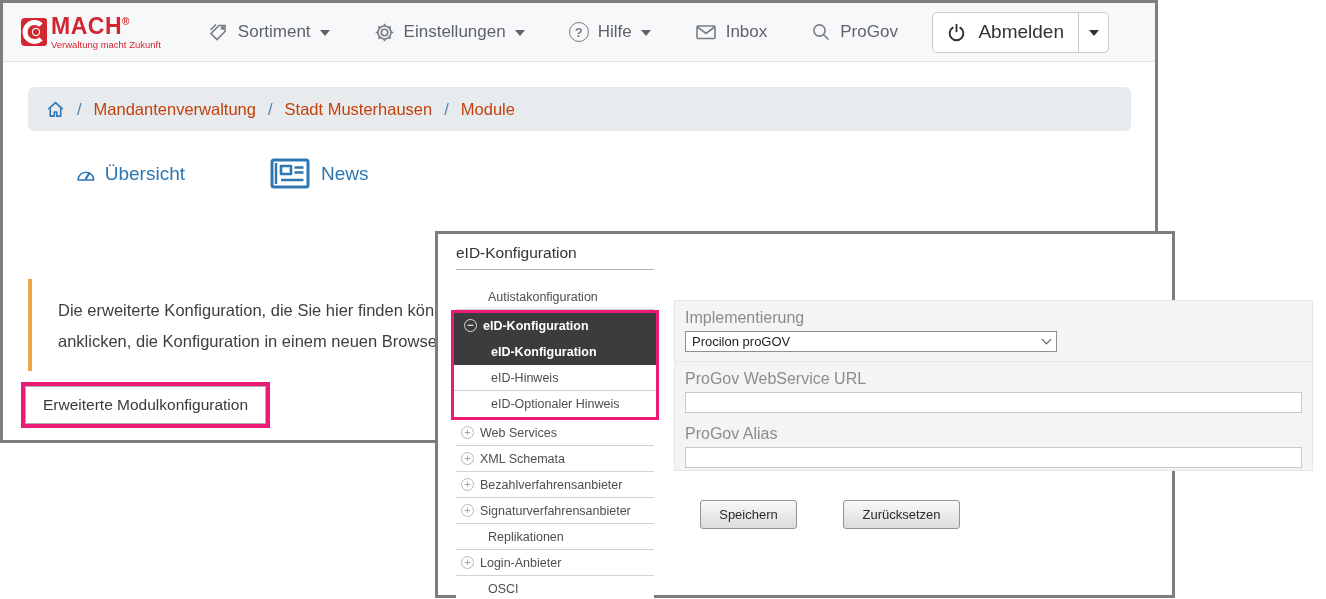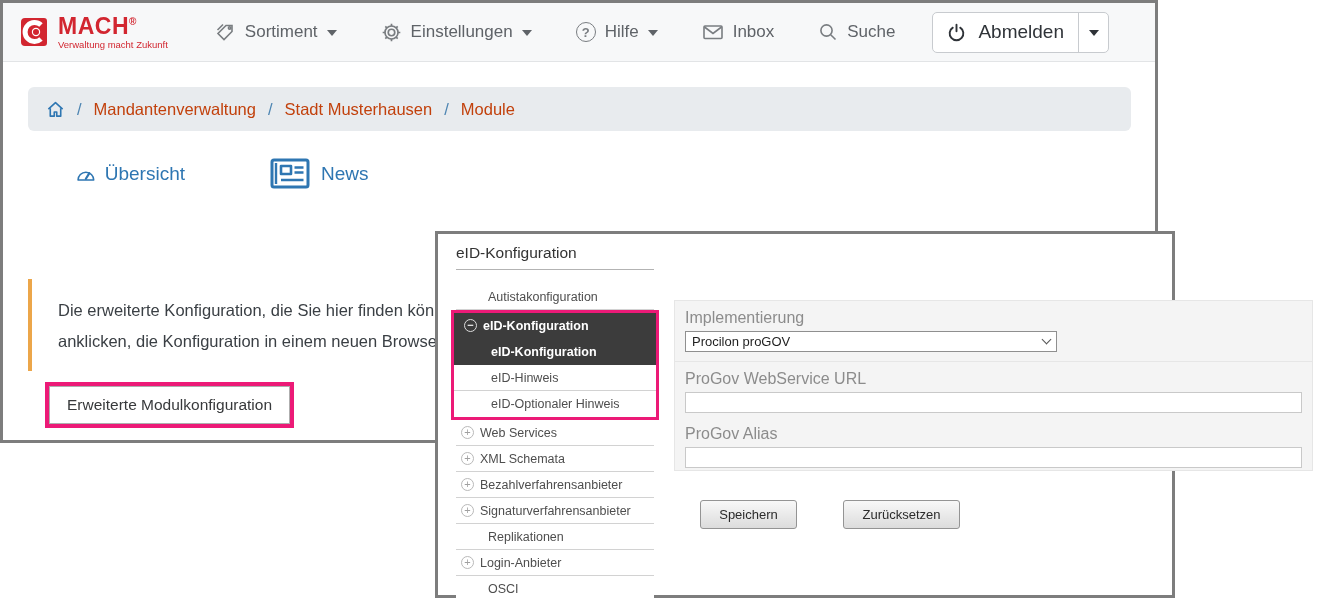--- a/index.html
+++ b/index.html
@@ -7,21 +7,21 @@
 
   
   .main-window{
     position:absolute; left:0; top:0; width:1158px; height:443px;
     background:#fff; border:3px solid #7d7d7d;
   }
   .header{
     height:59px; background:#f7f8f9; border-bottom:1px solid #e2e4e6;
     display:flex; align-items:center; padding:0 16px 0 18px;
   }
-  .logo{ display:flex; align-items:center; gap:7px; }
+  .logo{ display:flex; align-items:center; }
   .logo-mark{ width:30px; height:28px; }
   .logo-texts{ display:flex; flex-direction:column; line-height:1; }
   .logo-name{ color:#d22630; font-weight:bold; font-size:23px; letter-spacing:.5px; }
   .logo-name sup{ font-size:10px; }
   .logo-tagline{ color:#d22630; font-size:9.5px; margin-top:2px; }
 
   .nav{ display:flex; align-items:center; gap:44px; margin-left:46px; }
   .nav-item{ display:flex; align-items:center; gap:9px; cursor:pointer; }
   .nav-label{ font-size:17px; color:#5f6368; }
   .caret{ width:0; height:0; border-left:5px solid transparent; border-right:5px solid transparent; border-top:6px solid #5f6368; margin-top:2px; }
@@ -46,21 +46,21 @@
   .modules{ display:flex; gap:80px; margin:22px 0 0 72px; }
   .module{ width:110px; display:flex; flex-direction:row; align-items:center; gap:8px; cursor:pointer; }
   .module-label{ color:#2e76b2; font-size:19px; }
 
   .notice{
     position:absolute; left:25px; top:276px; width:1106px; height:92px;
     background:#fff; border-left:4px solid #eca64a; padding:16px 0 0 26px;
   }
   .notice-line{ font-size:16.5px; color:#3a3f44; line-height:31px; white-space:nowrap; overflow:hidden; }
 
-  .adv-wrap{ position:absolute; left:18px; top:379px; border:4px solid #ec1a77; background:#fff;margin-left:24px; }
+  .adv-wrap{ position:absolute; left:18px; top:379px; border:4px solid #ec1a77; background:#fff; }
   .adv-btn{ display:block; border:1px solid #aeaeae; background:#fff; font-family:inherit;
     font-size:15.5px; color:#37393b; padding:9px 17px; cursor:pointer; }
 
   
   .dialog{
     position:absolute; left:435px; top:231px; width:740px; height:367px;
     background:#fff; border:3px solid #7d7d7d;
   }
   .dlg-title{ position:absolute; left:18px; top:10px; width:198px; font-size:15.5px; color:#333;
     padding-bottom:7px; border-bottom:1px solid #b3b3b3; }
@@ -149,21 +149,21 @@
           <rect x="2" y="3" width="18" height="12.5" rx="1"></rect>
             <path d="M2.5 4 l8.5 6.5 8.5-6.5"></path>
         </svg>
         <span class="nav-label">Inbox</span>
       </div>
       <div class="nav-item">
         <svg class="nav-ic" width="20" height="20" viewBox="0 0 20 20">
           <circle cx="8.5" cy="8.5" r="5.6"></circle>
             <path d="M12.7 12.7 L17.5 17.5"></path>
         </svg>
-        <span class="nav-label">Suche</span>
+        <span class="nav-label">ProGov</span>
       </div>
     </div>
 
     <div class="logout">
       <div class="logout-main">
         <svg width="19" height="19" viewBox="0 0 20 20" fill="none" stroke="#2f3338" stroke-width="2" stroke-linecap="round">
           <path d="M6.1 4.9 a7.2 7.2 0 1 0 7.8 0"></path>
             <path d="M10 1.8 v7"></path>
         </svg>
         <span class="logout-label">Abmelden</span>

